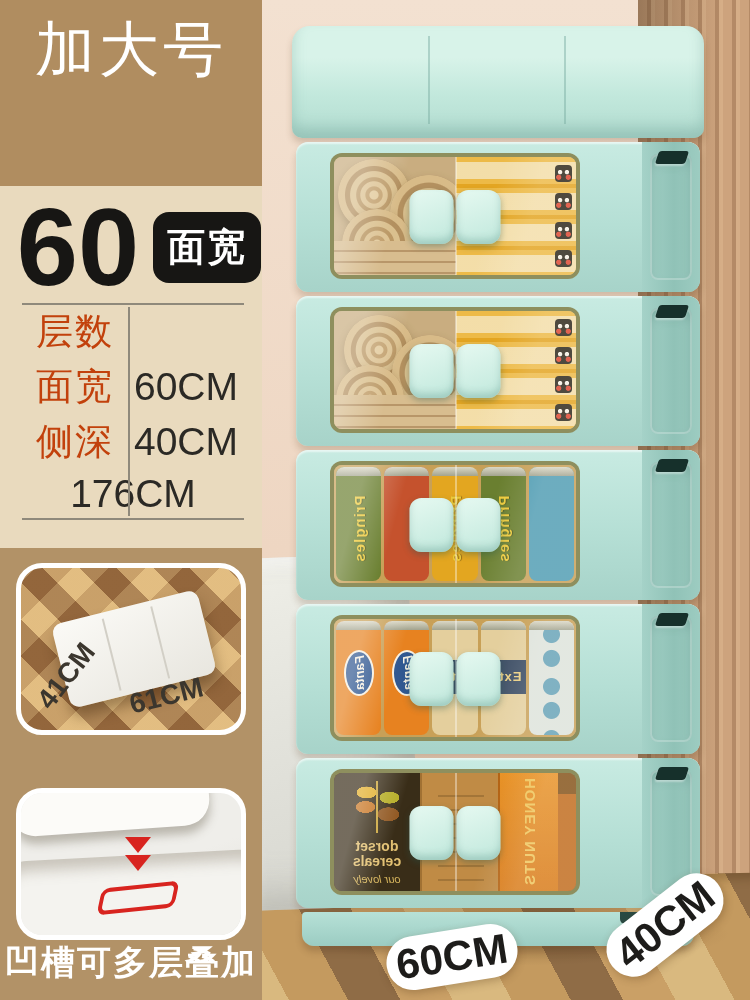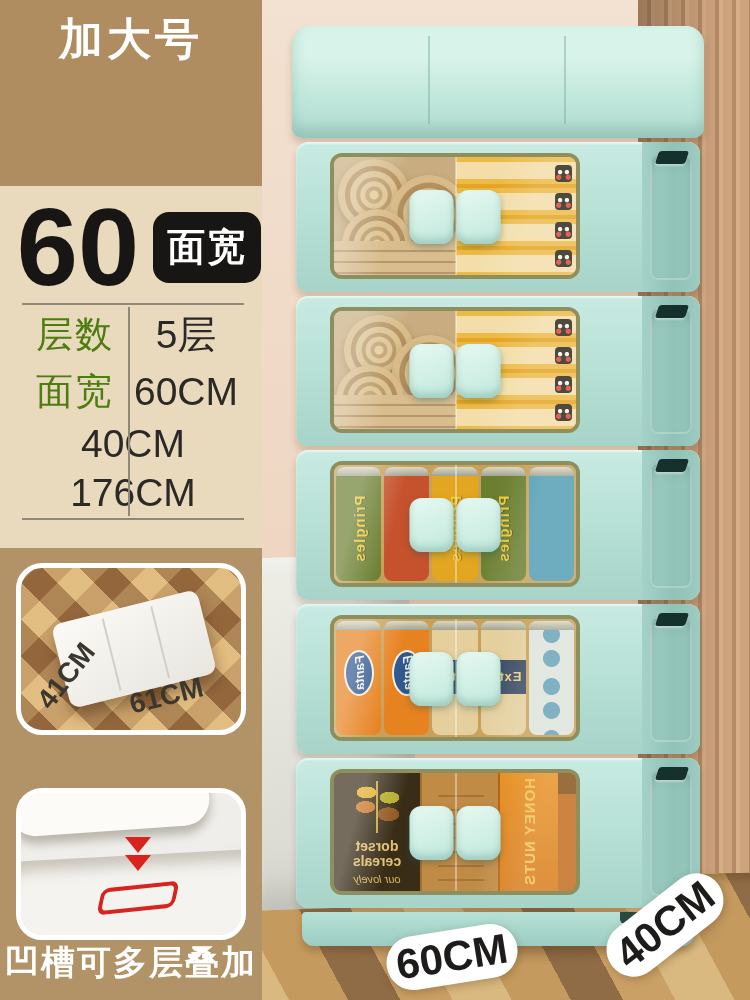--- a/index.html
+++ b/index.html
@@ -89,32 +89,32 @@
 
   
   .pill{position:absolute;z-index:5;background:#fff;border-radius:999px;display:flex;align-items:center;justify-content:center;
     font-weight:bold;color:#1d1c1a;box-shadow:0 3px 8px rgba(80,50,20,.3);}
   #pill-60{left:386px;top:930px;width:132px;height:54px;font-size:42px;transform:rotate(-9deg);}
   #pill-40{left:598px;top:898px;width:134px;height:54px;font-size:42px;transform:rotate(-38deg);}
 
   
   .lc{position:absolute;left:0;top:0;width:262px;height:1000px;z-index:6;}
   .lc-top{position:absolute;left:0;top:0;width:100%;height:186px;background:#b08d60;text-align:center;}
-  .lc-top .big{margin-top:10px;color:#fff;font-size:44px;font-weight:bold;letter-spacing:4px;}
+  .lc-top .big{margin-top:10px;color:#fff;font-size:60px;font-weight:normal;letter-spacing:4px;}
   .lc-top .pillw{display:inline-block;margin-top:12px;background:#fff;border-radius:999px;padding:8px 34px;
     color:#37332e;font-size:44px;font-weight:bold;letter-spacing:2px;}
   .lc-spec{position:absolute;left:0;top:186px;width:100%;height:362px;background:#e9dabe;padding-left:16px;}
   .numrow{display:flex;align-items:center;justify-content:center;gap:14px;margin-top:6px;}
   .numrow .n60{font-size:110px;font-weight:bold;color:#17161            4;color:#171614;line-height:1;}
   .numrow .nbadge{background:#171614;color:#fff;font-weight:bold;font-size:38px;border-radius:16px;padding:10px 14px;letter-spacing:2px;}
   .rule{position:absolute;left:22px;right:18px;height:2px;background:#8f897b;}
   #rule-top{top:117px;} #rule-bot{top:332px;}
   .spec-table{position:absolute;left:22px;right:18px;top:119px;height:213px;display:flex;flex-direction:column;justify-content:space-around;}
   .spec-row{display:flex;align-items:center;}
-  .spec-row .lab{width:106px;text-align:center;font-size:37px;color:#4d7c0f;letter-spacing:2px;}
+  .spec-row .lab{width:106px;text-align:center;font-size:37px;color:#c2410c;letter-spacing:2px;}
   .spec-row .val{flex:1;text-align:center;font-size:39px;color:#2b2925;}
   .vdiv{position:absolute;left:128px;top:121px;height:209px;width:2px;background:#8f897b;}
   .lc-bot{position:absolute;left:0;top:548px;width:100%;height:452px;background:#b29267;}
   .thumb{position:absolute;left:16px;width:230px;border:5px solid #fff;border-radius:26px;overflow:hidden;}
   #thumb1{top:15px;height:172px;background:
     repeating-linear-gradient(45deg,rgba(120,75,40,.45) 0 26px,rgba(233,197,135,.5) 26px 52px),
     repeating-linear-gradient(-45deg,#dcb67c 0 26px,#a97c4c 26px 52px);}
   .foldbox{position:absolute;left:38px;top:38px;width:150px;height:86px;background:linear-gradient(160deg,#fbfaf6,#e8e6df);
     border-radius:10px;transform:rotate(-14deg);box-shadow:0 10px 14px rgba(60,35,10,.4);}
   .foldbox:before{content:"";position:absolute;left:34%;top:6px;bottom:6px;width:2px;background:#d2cfc6;}
@@ -321,27 +321,27 @@
 
     <div class="lc-spec">
       <div class="numrow">
         <div class="n60">60</div>
         <div class="nbadge">面宽</div>
       </div>
       <div class="rule" id="rule-top"></div>
       <div class="spec-table">
         <div class="spec-row">
           <div class="lab">层数</div>
-          <div class="val">5层</div>
         </div>
         <div class="spec-row">
           <div class="lab">面宽</div>
           <div class="val">60CM</div>
         </div>
         <div class="spec-row">
+          <div class="lab">侧深</div>
           <div class="val">40CM</div>
         </div>
         <div class="spec-row">
           <div class="val">176CM</div>
         </div>
       </div>
       <div class="vdiv"></div>
       <div class="rule" id="rule-bot"></div>
     </div>
 

